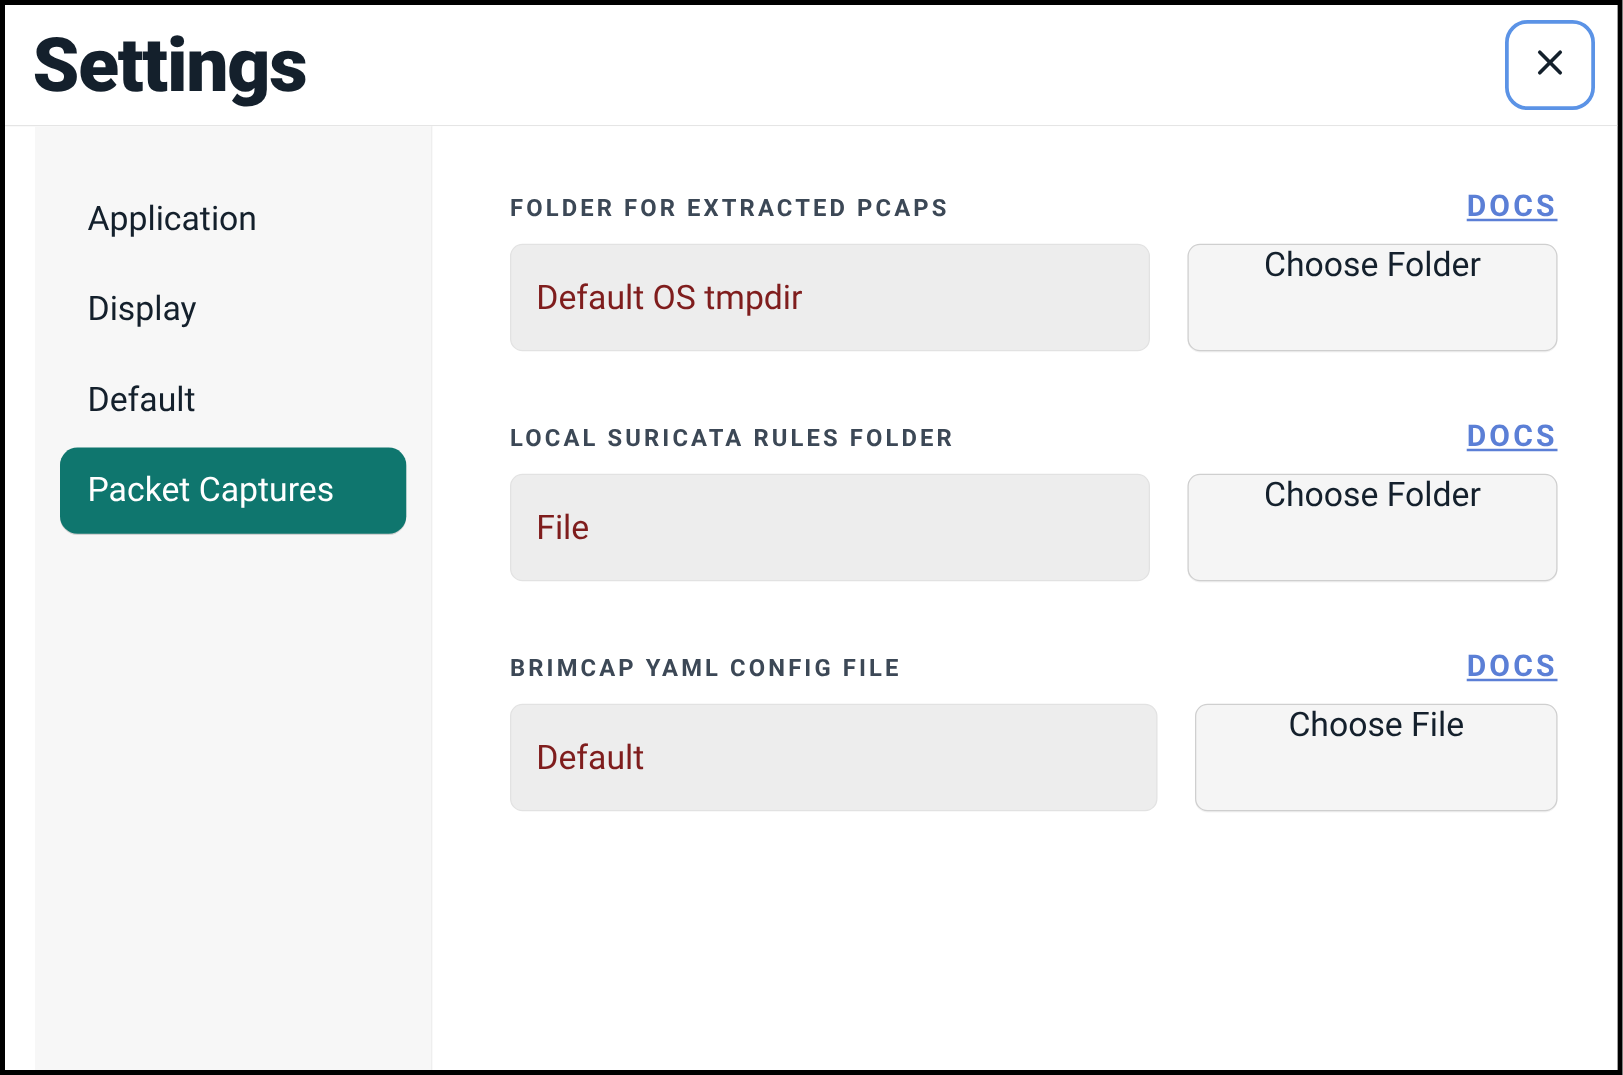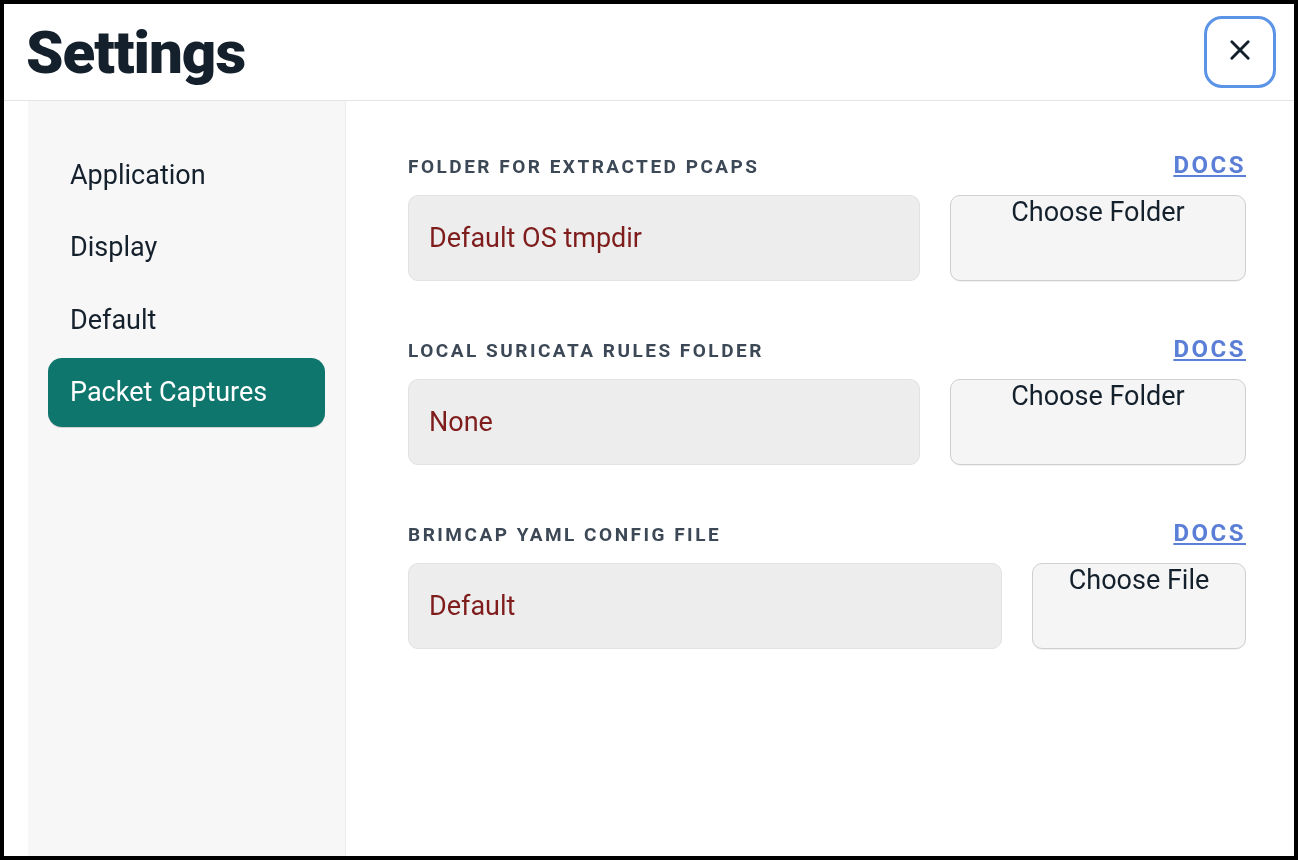--- a/index.html
+++ b/index.html
@@ -126,21 +126,21 @@
       border: 1px solid #cfcfcf;
       border-radius: 10px;
       font-size: 27px;
       color: #14202c;
       cursor: pointer;
       display: flex;
       align-items: flex-start;
       justify-content: center;
       box-shadow: 0 1px 0 rgba(0,0,0,0.05);
     }
-    .choose-btn.narrow { width: 214px; }
+    .choose-btn.narrow { width: 290px; }
   </style>
 </head>
 <body>
 
 <div class="header">
   <div class="title">Settings</div>
   <div class="close-btn">
     <span>
       <svg viewBox="0 0 24 24" fill="none" stroke="#14202c" stroke-width="2.5" stroke-linecap="round">
         <line x1="5" y1="5" x2="19" y2="19"></line>
@@ -181,21 +181,21 @@
         </div>
       </div>
     </div>
 
     <div class="setting-group">
       <div class="label-row">
         <div class="field-label">LOCAL SURICATA RULES FOLDER</div>
         <div class="docs-link">DOCS</div>
       </div>
       <div class="control-row">
-        <div class="text-display">None</div>
+        <div class="text-display">File</div>
         <div class="choose-btn">
           <span>Choose Folder</span>
         </div>
       </div>
     </div>
 
     <div class="setting-group">
       <div class="label-row">
         <div class="field-label">BRIMCAP YAML CONFIG FILE</div>
         <div class="docs-link">DOCS</div>

